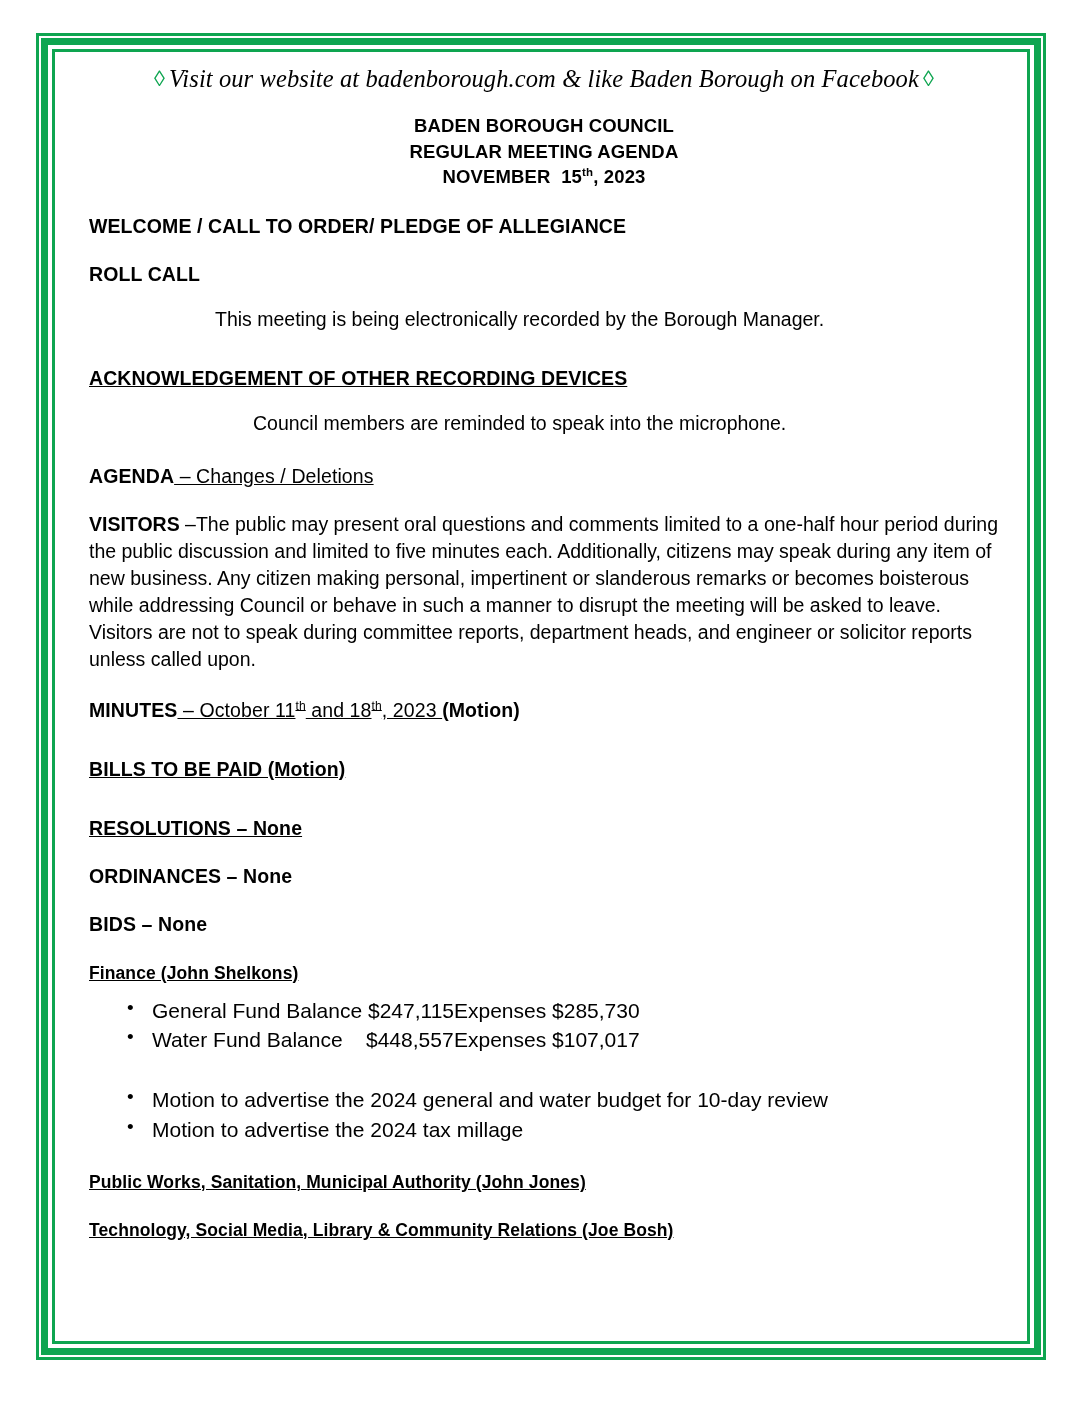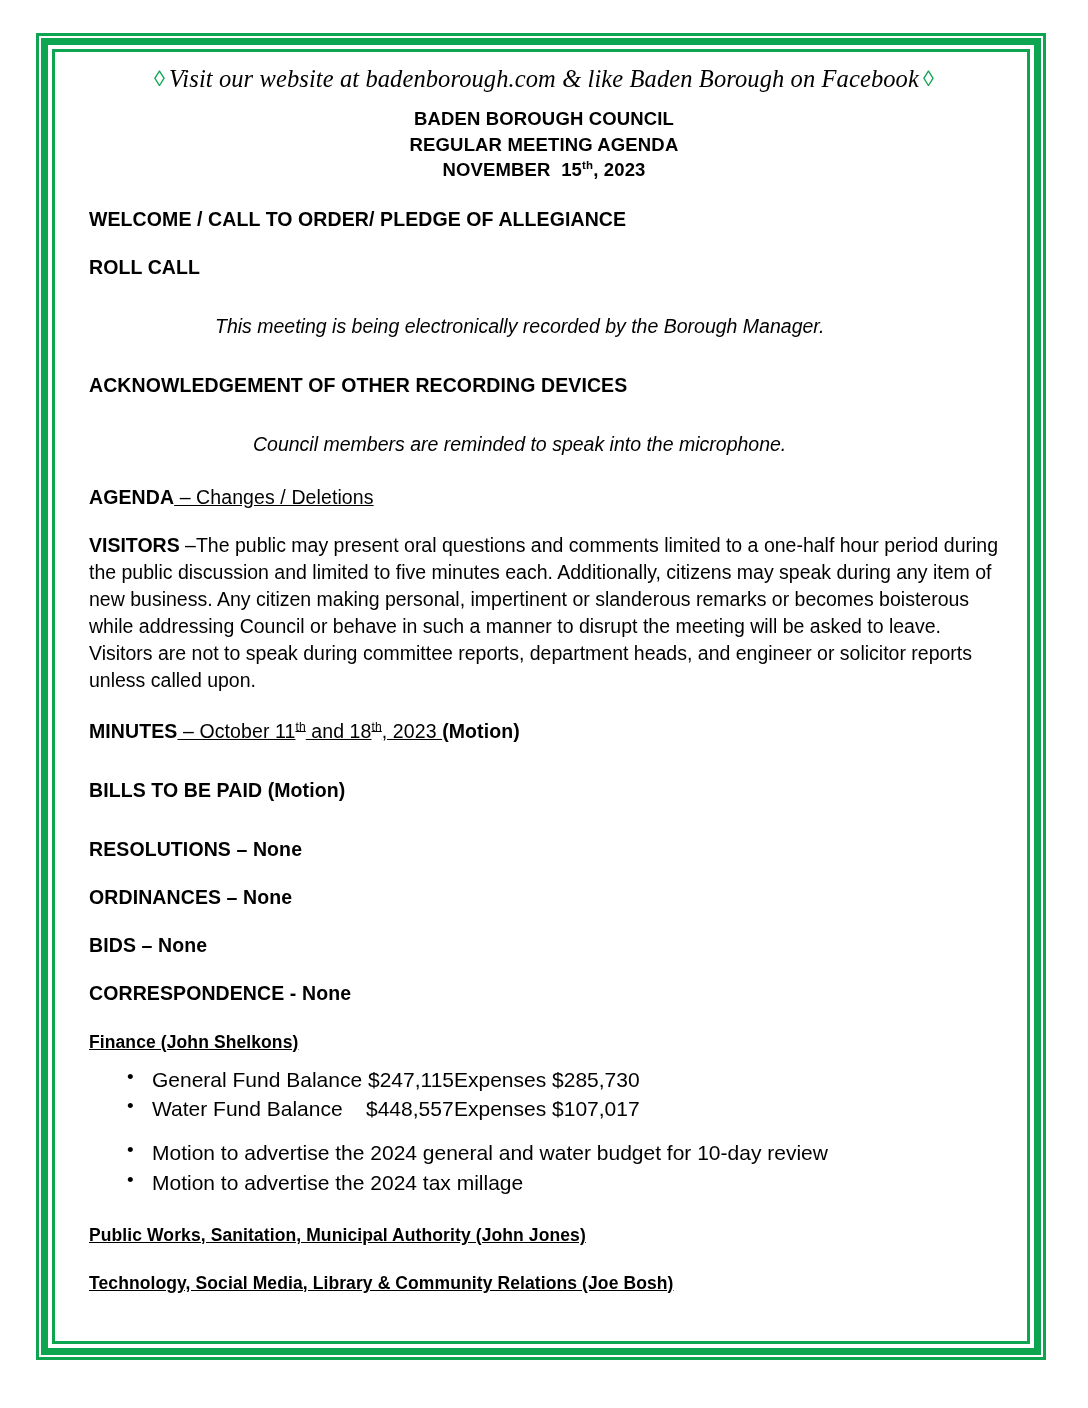--- a/index.html
+++ b/index.html
@@ -72,56 +72,55 @@
     vertical-align: 1px;
     padding: 0 4px;
   }
 
   
   .title-block {
     text-align: center;
     font-weight: bold;
     font-size: 18.5px;
     line-height: 1.38;
-    margin-top: 13px;
+    margin-top: 20px;
     letter-spacing: 0.15px;
   }
   .title-block .line { white-space: pre; }
   sup {
     font-size: 0.62em;
     vertical-align: super;
     line-height: 0;
   }
 
   
   .h-line {
     font-weight: bold;
     font-size: 19.5px;
     margin-top: 25px;
     letter-spacing: 0.1px;
   }
   .h-line .reg { font-weight: normal; text-decoration: underline; }
 
   .note {
-    font-style: italic;
     font-size: 19.5px;
-    margin-top: 36px;
+    margin-top: 22px;
   }
   .note.indent-1 { padding-left: 126px; }
   .note.indent-2 { padding-left: 164px; }
 
   .para {
     font-size: 19.5px;
     line-height: 1.395;
     margin-top: 23px;
     text-align: left;
   }
   .para b { font-weight: bold; }
 
-  .h-gap-lg { margin-top: 36px; }
+  .h-gap-lg { margin-top: 36px; text-decoration: underline; }
   .h-gap-md { margin-top: 30px; }
 
   
   .subhead {
     font-weight: bold;
     font-size: 17.5px;
     margin-top: 27px;
     letter-spacing: 0.1px;
     text-decoration: underline;
   }
@@ -138,21 +137,21 @@
     padding-left: 63px;
   }
   .bullets li::before {
     content: "\2022";
     position: absolute;
     left: 38px;
     top: -1px;
     font-size: 19px;
   }
   .bullets.tight { margin-top: 12px; }
-  .bullets.spaced { margin-top: 14px; }
+  .bullets.spaced { margin-top: 30px; }
 
   .fin-row { display: block; white-space: pre; }
   .fin-label { display: inline-block; width: 302px; }
 </style>
 </head>
 <body>
 
 <div class="page">
 
   <div class="frame-outer"></div>
@@ -186,21 +185,20 @@
     <div class="h-line"><span>MINUTES</span><span class="reg"> – October 11</span><sup class="reg">th</sup><span class="reg"> and 18</span><sup class="reg">th</sup><span class="reg">, 2023 </span><span>(Motion)</span></div>
 
     <div class="h-line h-gap-lg">BILLS TO BE PAID  (Motion)</div>
 
     <div class="h-line h-gap-lg">RESOLUTIONS – None</div>
 
     <div class="h-line">ORDINANCES – None</div>
 
     <div class="h-line">BIDS – None</div>
 
-    <div class="h-line">CORRESPONDENCE - None</div>
 
 
     <div class="subhead">Finance (John Shelkons)</div>
 
     <ul class="bullets tight">
       <li>
           <span class="fin-row"><span class="fin-label">General Fund Balance $247,115</span><span>Expenses $285,730</span></span>
         </li>
       <li>
           <span class="fin-row"><span class="fin-label">Water Fund Balance    $448,557</span><span>Expenses $107,017</span></span>

